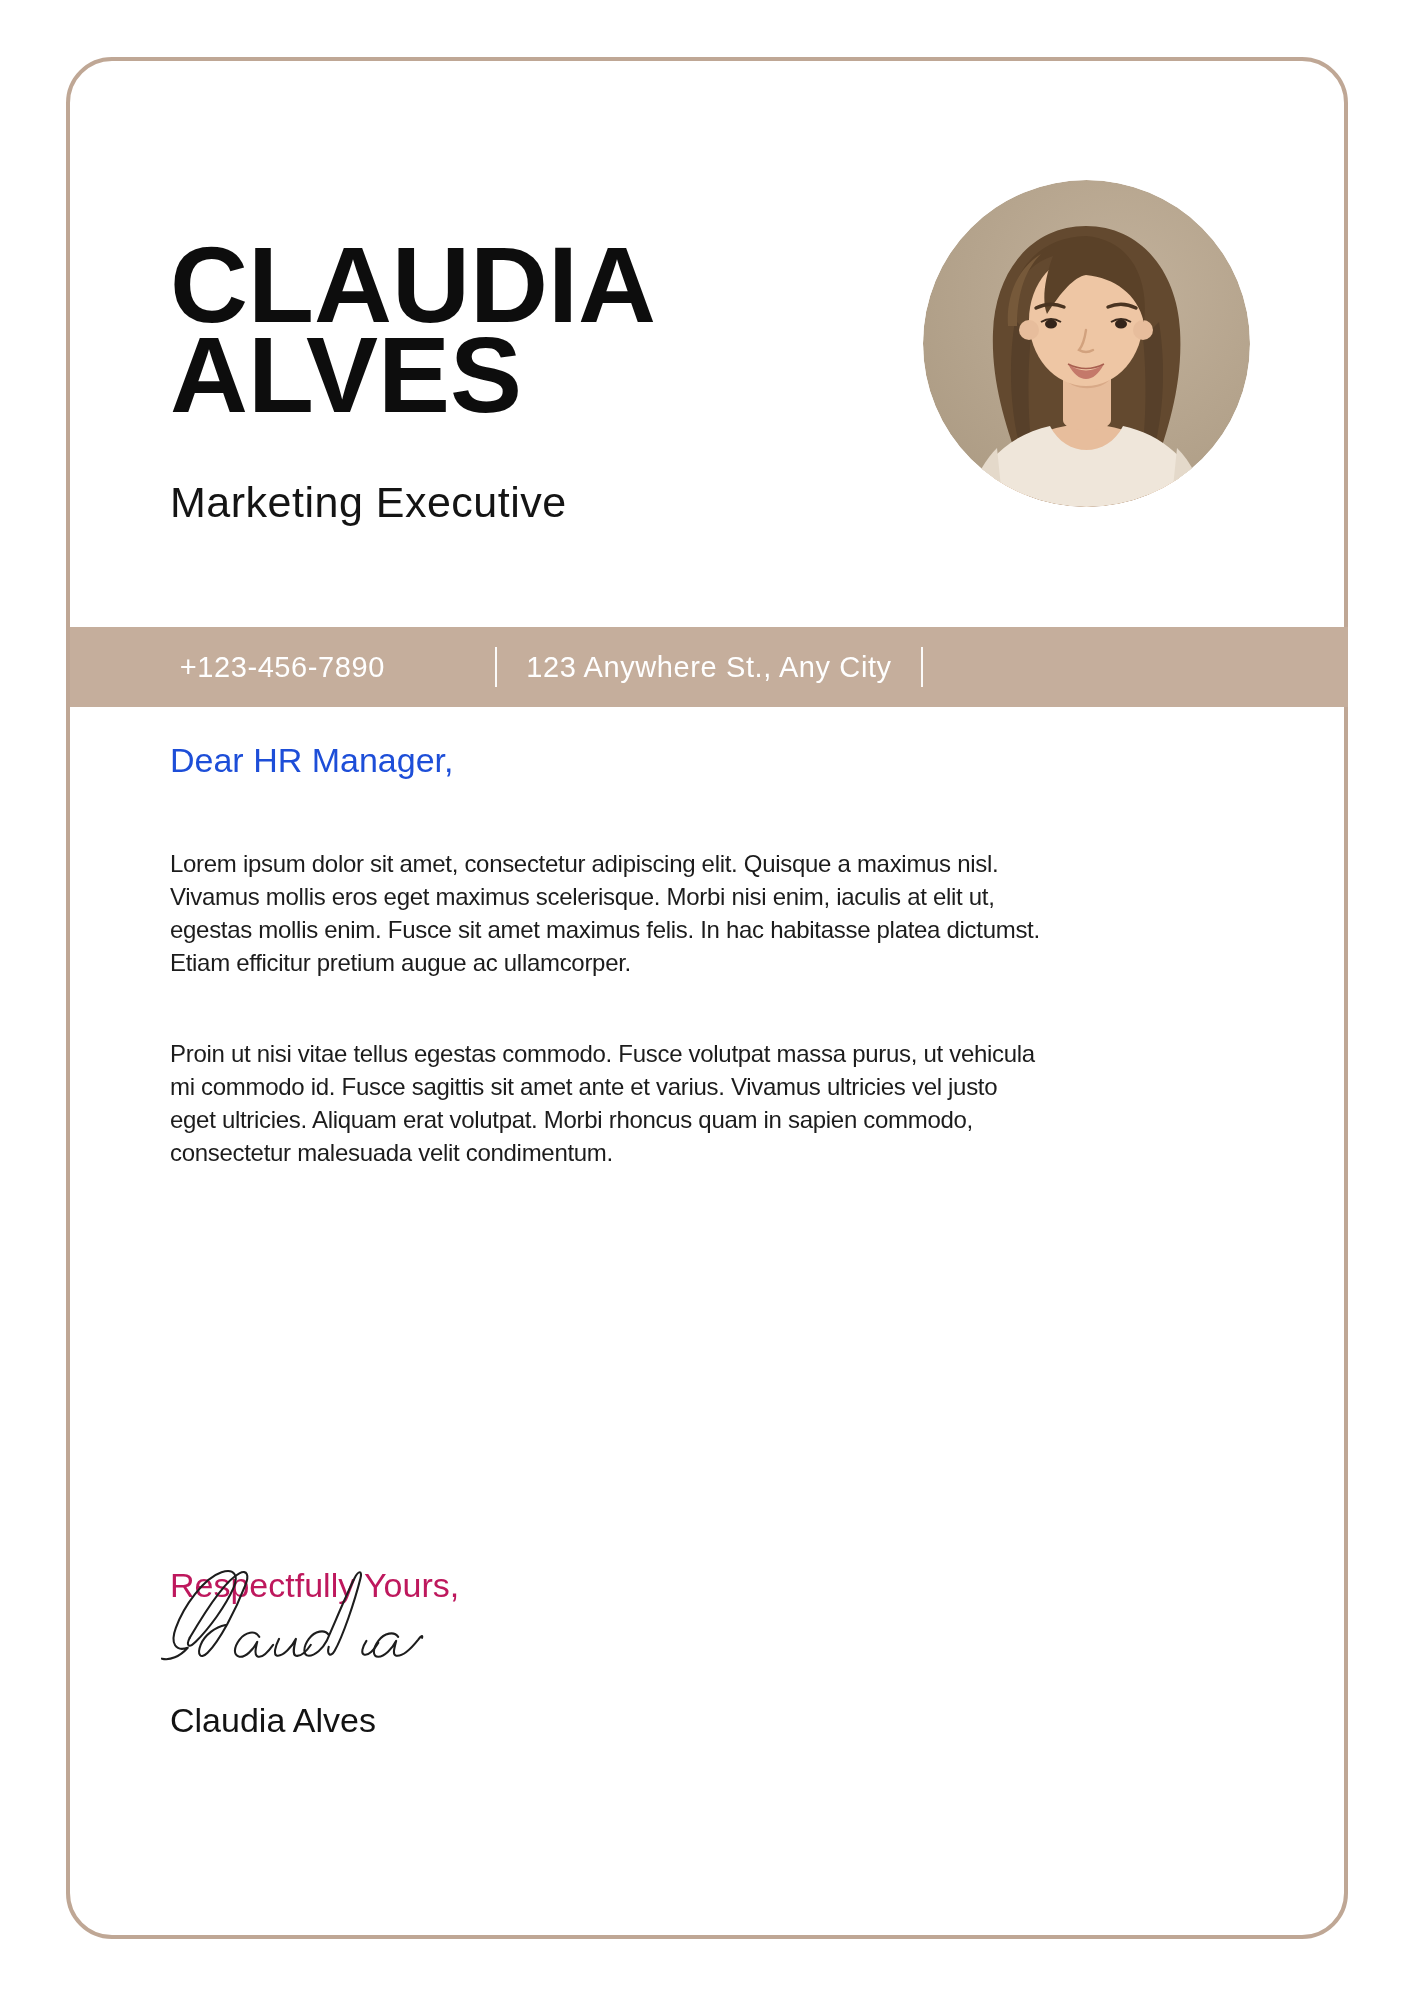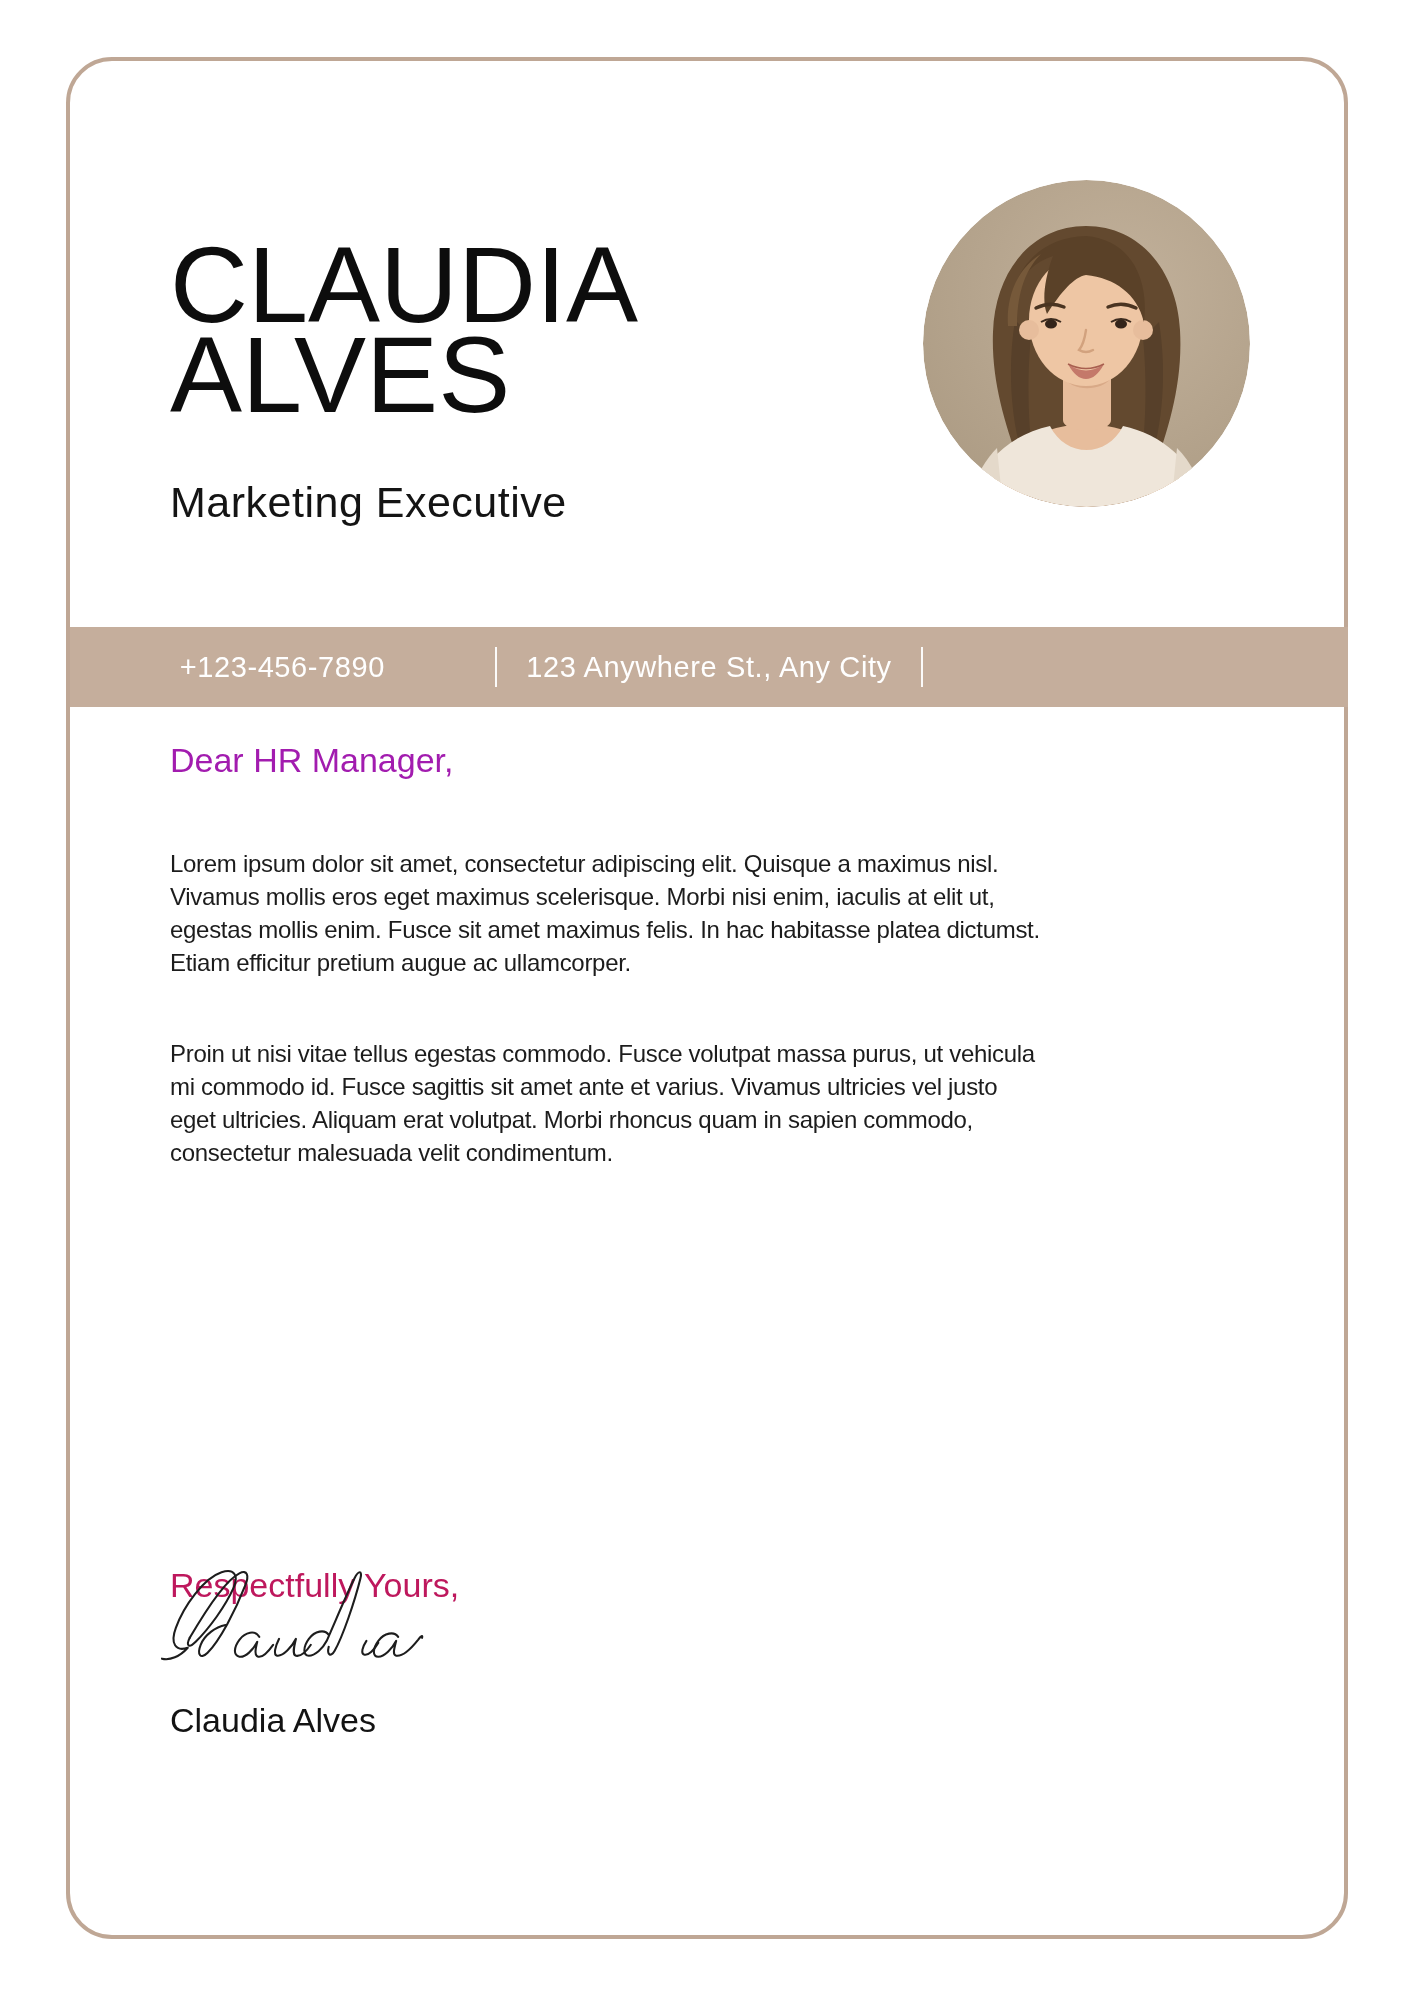--- a/index.html
+++ b/index.html
@@ -16,40 +16,40 @@
     color:var(--text);
     width:1414px;height:2000px;position:relative;overflow:hidden;
   }
   .page{position:absolute;inset:0;background:#ffffff;}
   .frame{
     position:absolute;left:66px;top:57px;width:1282px;height:1882px;
     border:4px solid var(--frame-border);border-radius:46px;background:transparent;
   }
   .name{
     position:absolute;left:170px;top:240px;
-    font-size:108px;line-height:90px;font-weight:400;letter-spacing:0;
+    font-size:108px;line-height:90px;font-weight:700;letter-spacing:0;
     color:#0d0d0d;white-space:pre-line;
   }
   .job-title{
     position:absolute;left:170px;top:448px;
     font-size:43px;line-height:52px;font-weight:400;letter-spacing:.5px;color:#141414;margin-top:28px;
   }
   .photo{
     position:absolute;left:923px;top:180px;width:327px;height:327px;border-radius:50%;overflow:hidden;
   }
   .contact-bar{
     position:absolute;left:70px;top:595px;width:1278px;height:80px;
     background:var(--accent);
     display:grid;grid-template-columns:1fr auto 1fr auto 1fr;align-items:center;
     color:var(--bar-text);font-size:29px;letter-spacing:.6px;font-weight:400;margin-top:32px;
   }
   .contact-bar .cell{text-align:center;white-space:nowrap;}
   .bar-divider{width:2px;height:40px;background:rgba(255,255,255,.95);}
   .salutation{
-    position:absolute;left:170px;top:743px;font-size:34px;line-height:34px;color:#a21caf;
+    position:absolute;left:170px;top:743px;font-size:34px;line-height:34px;color:#1d4ed8;
   }
   .para{
     position:absolute;left:170px;width:1150px;
     font-size:24px;line-height:33px;letter-spacing:-.3px;color:#1c1c1c;
     white-space:pre-line;
   }
   .para-1{top:847px;}
   .para-2{top:1037px;}
   .para-3{top:1227px;}
   .closing{

